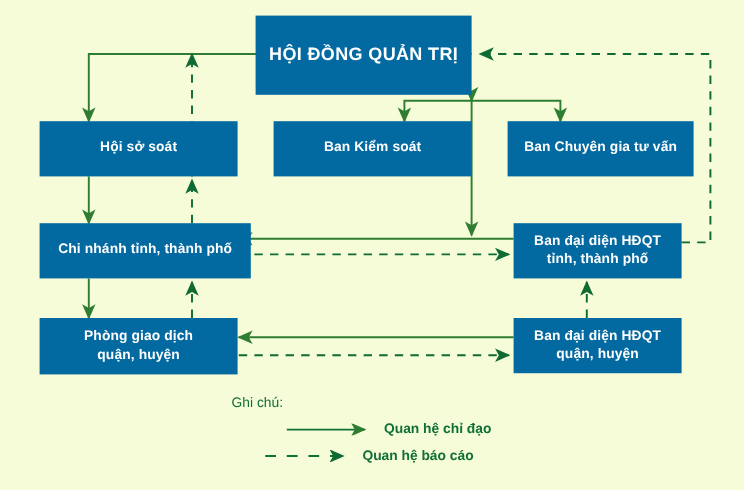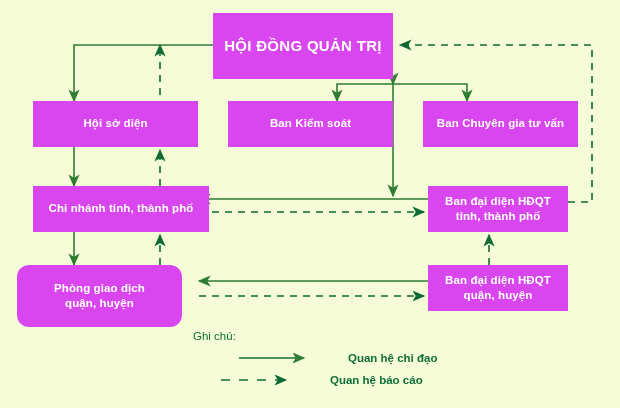--- a/index.html
+++ b/index.html
@@ -22,21 +22,21 @@
   }
   #wires {
     position: absolute;
     left: 0;
     top: 0;
     width: 620px;
     height: 408px;
   }
   .node {
     position: absolute;
-    background: #d946ef;
+    background: #0369a1;
     color: #ffffff;
     display: flex;
     align-items: center;
     justify-content: center;
     text-align: center;
     line-height: 1.32;
     font-weight: bold;
     letter-spacing: 0.1px;
     box-sizing: border-box;
     z-index: 3;
@@ -52,21 +52,20 @@
     top: 330px;
     font-size: 11.5px;
     font-weight: normal;
     color: #107038;
   }
   .legend-row {
     position: absolute;
     display: flex;
     align-items: center;
     height: 16px;
-    gap: 28px;
   }
   .legend-row-1 { left: 238px; top: 350px; }
   .legend-row-2 { left: 220px; top: 372px; }
   .legend-text {
     font-size: 11.5px;
     font-weight: bold;
     color: #107038;
     margin-left: 8px;
     white-space: nowrap;
   }
@@ -123,41 +122,41 @@
 
       <path d="M568,202 L592,202 L592,45 L400,45" marker-end="url(#ah-dash)"></path>
     </g>
   </svg>
 
   <div class="node node-root" style="left:213px; top:13px; width:180px; height:66px;">
     <span class="label">HỘI ĐỒNG QUẢN TRỊ</span>
   </div>
 
   <div class="node node-lv1" style="left:33px; top:101px; width:165px; height:46px;">
-    <span class="label">Hội sở diện</span>
+    <span class="label">Hội sở soát</span>
   </div>
 
   <div class="node node-lv1" style="left:228px; top:101px; width:165px; height:46px;">
     <span class="label">Ban Kiểm soát</span>
   </div>
 
   <div class="node node-lv1" style="left:423px; top:101px; width:155px; height:46px;">
     <span class="label">Ban Chuyên gia tư vấn</span>
   </div>
 
   <div class="node node-lv2" style="left:33px; top:186px; width:176px; height:46px;">
     <span class="label">Chi nhánh tỉnh, thành phố</span>
   </div>
 
   <div class="node node-lv2" style="left:428px; top:186px; width:140px; height:46px;">
     <span class="label">Ban đại diện HĐQT
 tỉnh, thành phố</span>
   </div>
 
-  <div class="node node-lv3" style="left:17px; top:265px; width:165px; height:62px;border-radius:12px;">
+  <div class="node node-lv3" style="left:33px; top:265px; width:165px; height:47px;">
     <span class="label">Phòng giao dịch
 quận, huyện</span>
   </div>
 
   <div class="node node-lv3" style="left:428px; top:265px; width:140px; height:46px;">
     <span class="label">Ban đại diện HĐQT
 quận, huyện</span>
   </div>
 
   <div class="legend-title">Ghi chú:</div>

